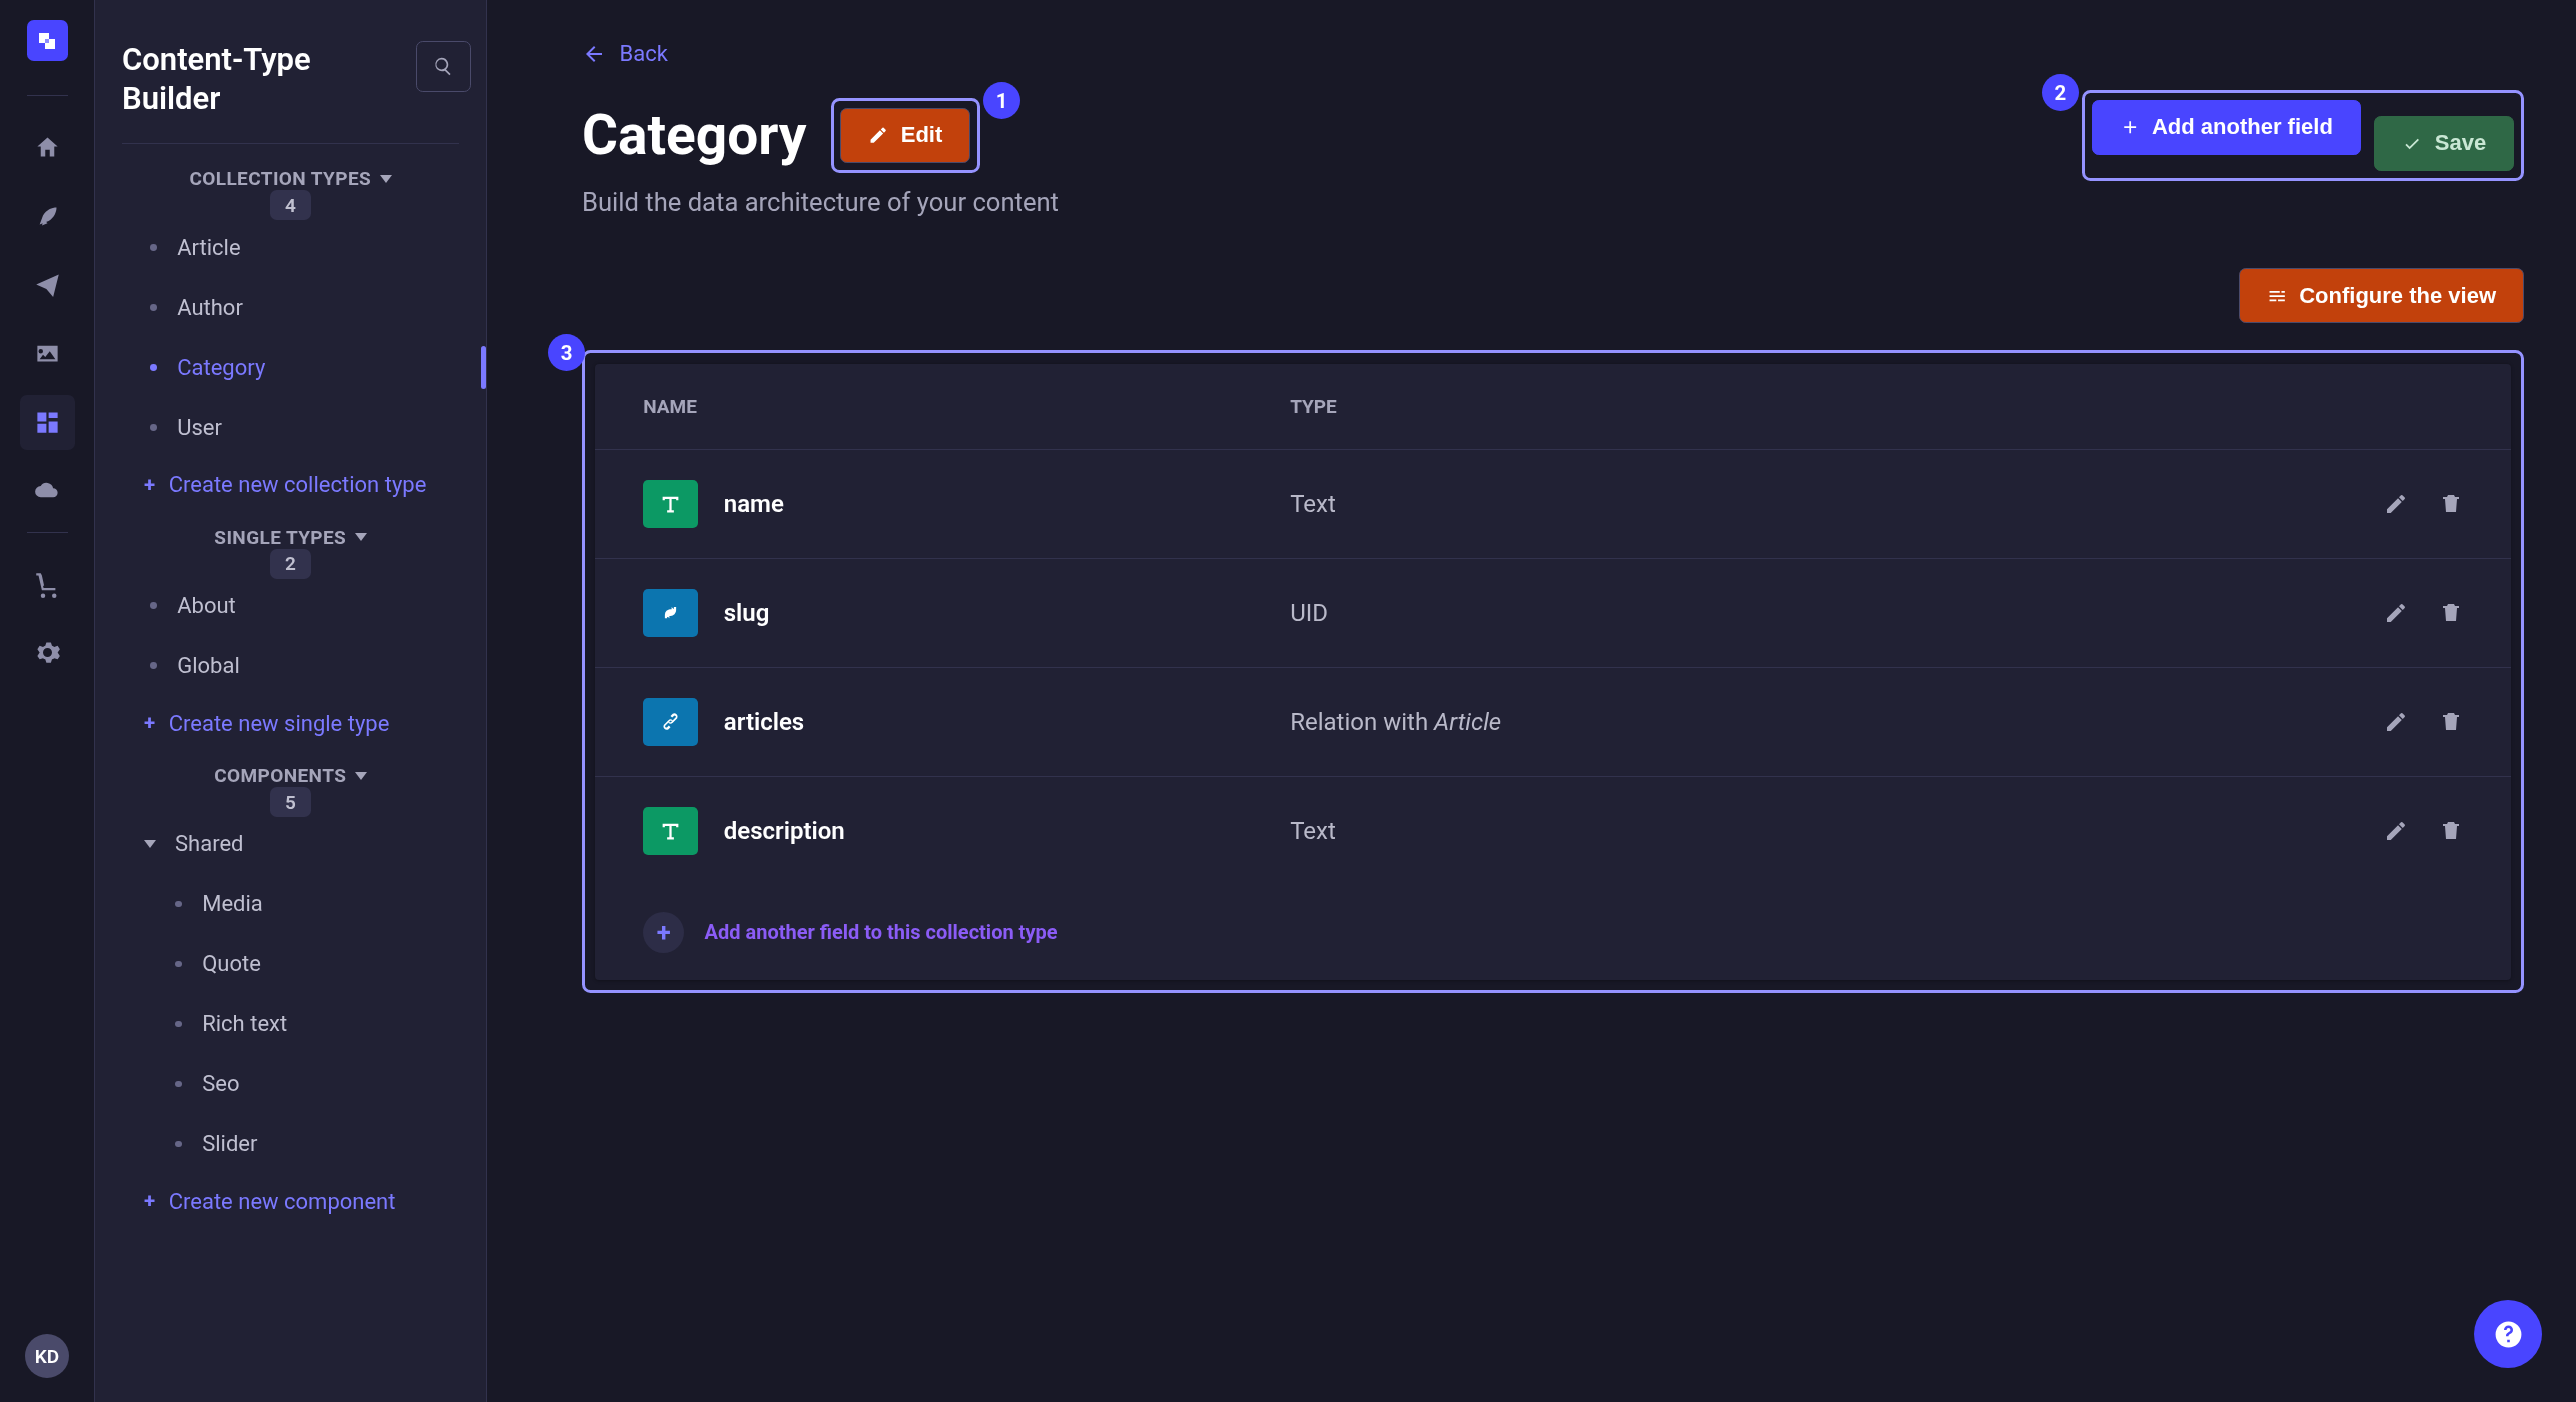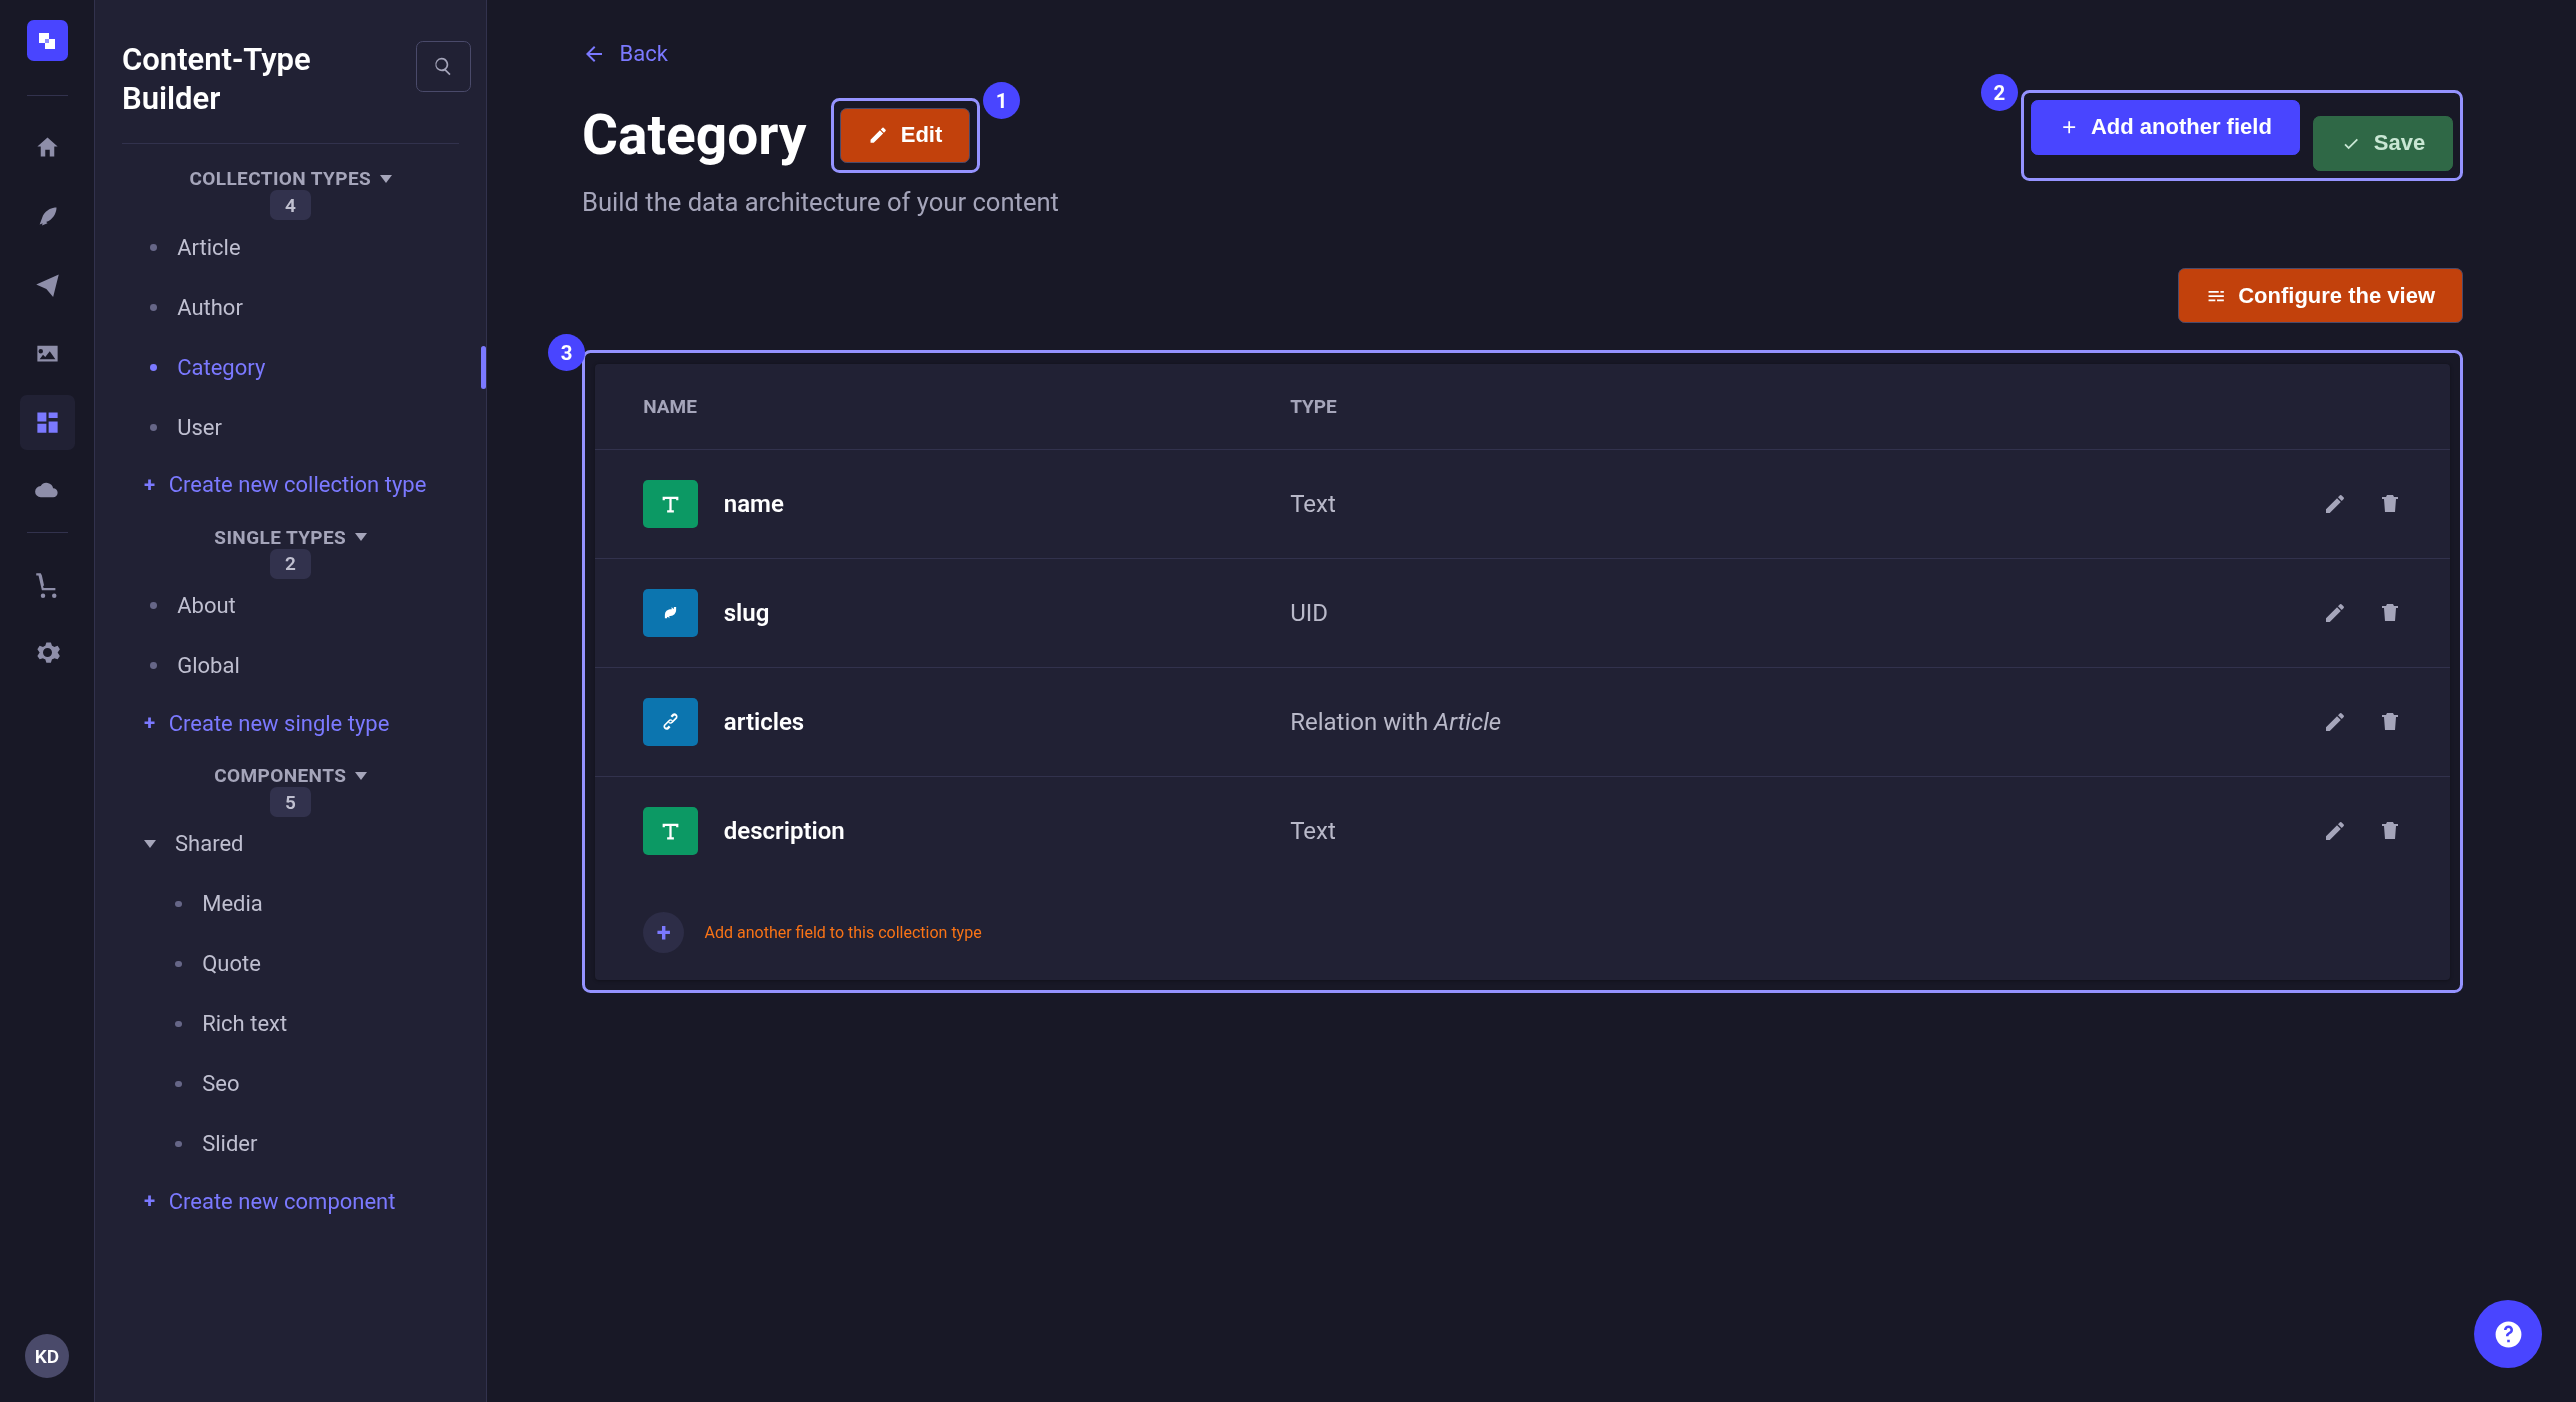--- a/index.html
+++ b/index.html
@@ -259,21 +259,21 @@
       font-size: 20.4px;
       font-weight: 700;
       color: #7b79ff;
     }
 
     
     .main {
       flex: 1;
       height: 100%;
       background: #181826;
-      padding: 41px 113px 41px 95px;
+      padding: 41px 52px 41px 95px;
       position: relative;
     }
 
     .back-link {
       display: inline-flex;
       align-items: center;
       gap: 13.6px;
       color: #7b79ff;
       font-size: 22px;
       cursor: pointer;
@@ -485,23 +485,23 @@
       background: #2d2d47;
       display: flex;
       align-items: center;
       justify-content: center;
       color: #7b79ff;
       font-size: 25.6px;
       font-weight: 700;
     }
 
     .add-row-label {
-      color: #f97316;
-      font-size: 16px;
-      font-weight: 400;
+      color: #8b5cf6;
+      font-size: 20px;
+      font-weight: 700;
     }
 
     .help-fab {
       position: absolute;
       bottom: 34px;
       right: 34px;
       width: 68px;
       height: 68px;
       border-radius: 50%;
       background: #4945ff;

